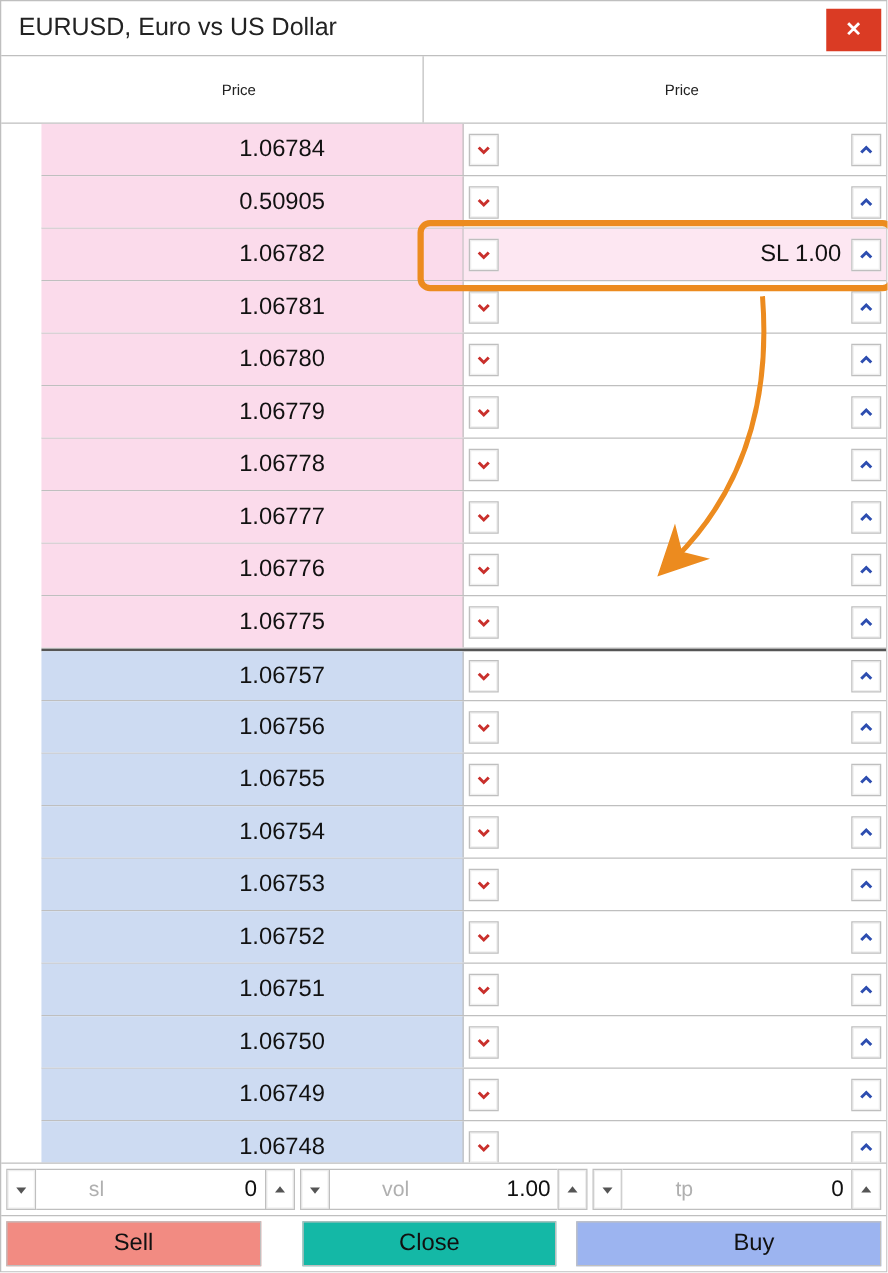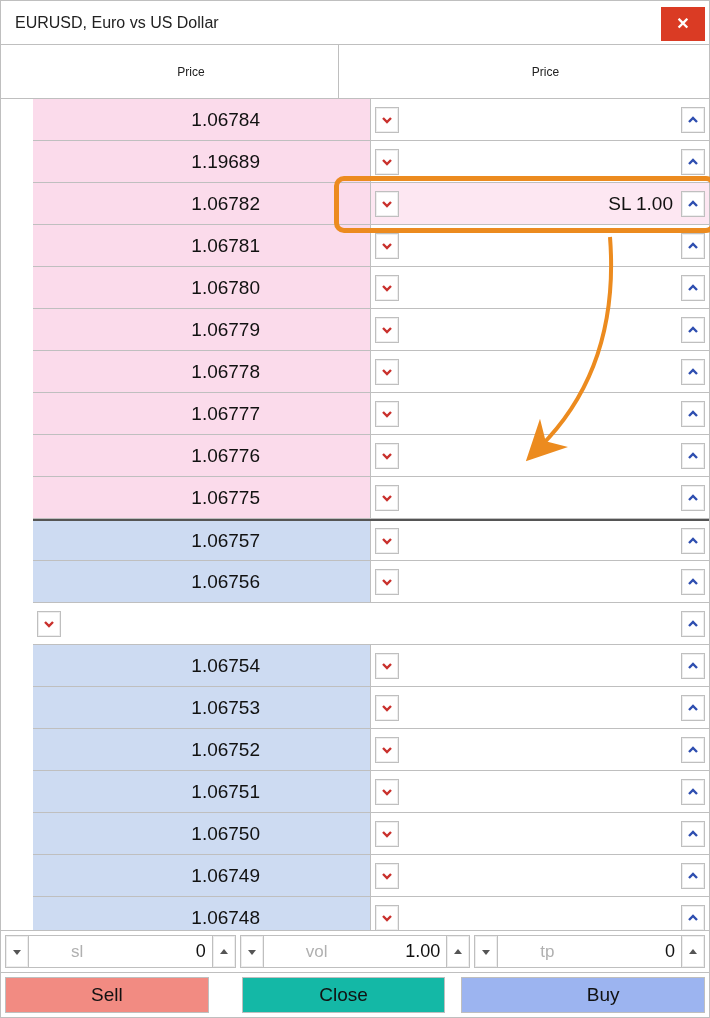--- a/index.html
+++ b/index.html
@@ -18,21 +18,21 @@
     flex-direction: column;
   }
   .titlebar {
     height: 44px;
     display: flex;
     align-items: center;
     border-bottom: 1px solid #bfbfbf;
     padding-left: 14px;
   }
   .titlebar .title {
-    font-size: 16px;
+    font-size: 20px;
     color: #222;
     flex: 1;
   }
   .close-btn {
     width: 44px;
     height: 34px;
     background: #da3b24;
     color: #fff;
     display: flex;
     align-items: center;
@@ -229,21 +229,21 @@
           </div>
           <div class="trade-text"></div>
           <div class="mini-btn">
             <svg viewBox="0 0 12 12">
               <polyline class="chev-up" points="2,8 6,4 10,8"></polyline>
             </svg>
           </div>
         </div>
       </div>
       <div class="row ask">
-        <div class="price-cell">1.19689</div>
+        <div class="price-cell">0.50905</div>
         <div class="trade-cell">
           <div class="mini-btn">
             <svg viewBox="0 0 12 12">
               <polyline class="chev-down" points="2,4 6,8 10,4"></polyline>
             </svg>
           </div>
           <div class="trade-text"></div>
           <div class="mini-btn">
             <svg viewBox="0 0 12 12">
               <polyline class="chev-up" points="2,8 6,4 10,8"></polyline>
@@ -405,20 +405,21 @@
           </div>
           <div class="trade-text"></div>
           <div class="mini-btn">
             <svg viewBox="0 0 12 12">
               <polyline class="chev-up" points="2,8 6,4 10,8"></polyline>
             </svg>
           </div>
         </div>
       </div>
       <div class="row bid">
+        <div class="price-cell">1.06755</div>
         <div class="trade-cell">
           <div class="mini-btn">
             <svg viewBox="0 0 12 12">
               <polyline class="chev-down" points="2,4 6,8 10,4"></polyline>
             </svg>
           </div>
           <div class="trade-text"></div>
           <div class="mini-btn">
             <svg viewBox="0 0 12 12">
               <polyline class="chev-up" points="2,8 6,4 10,8"></polyline>

